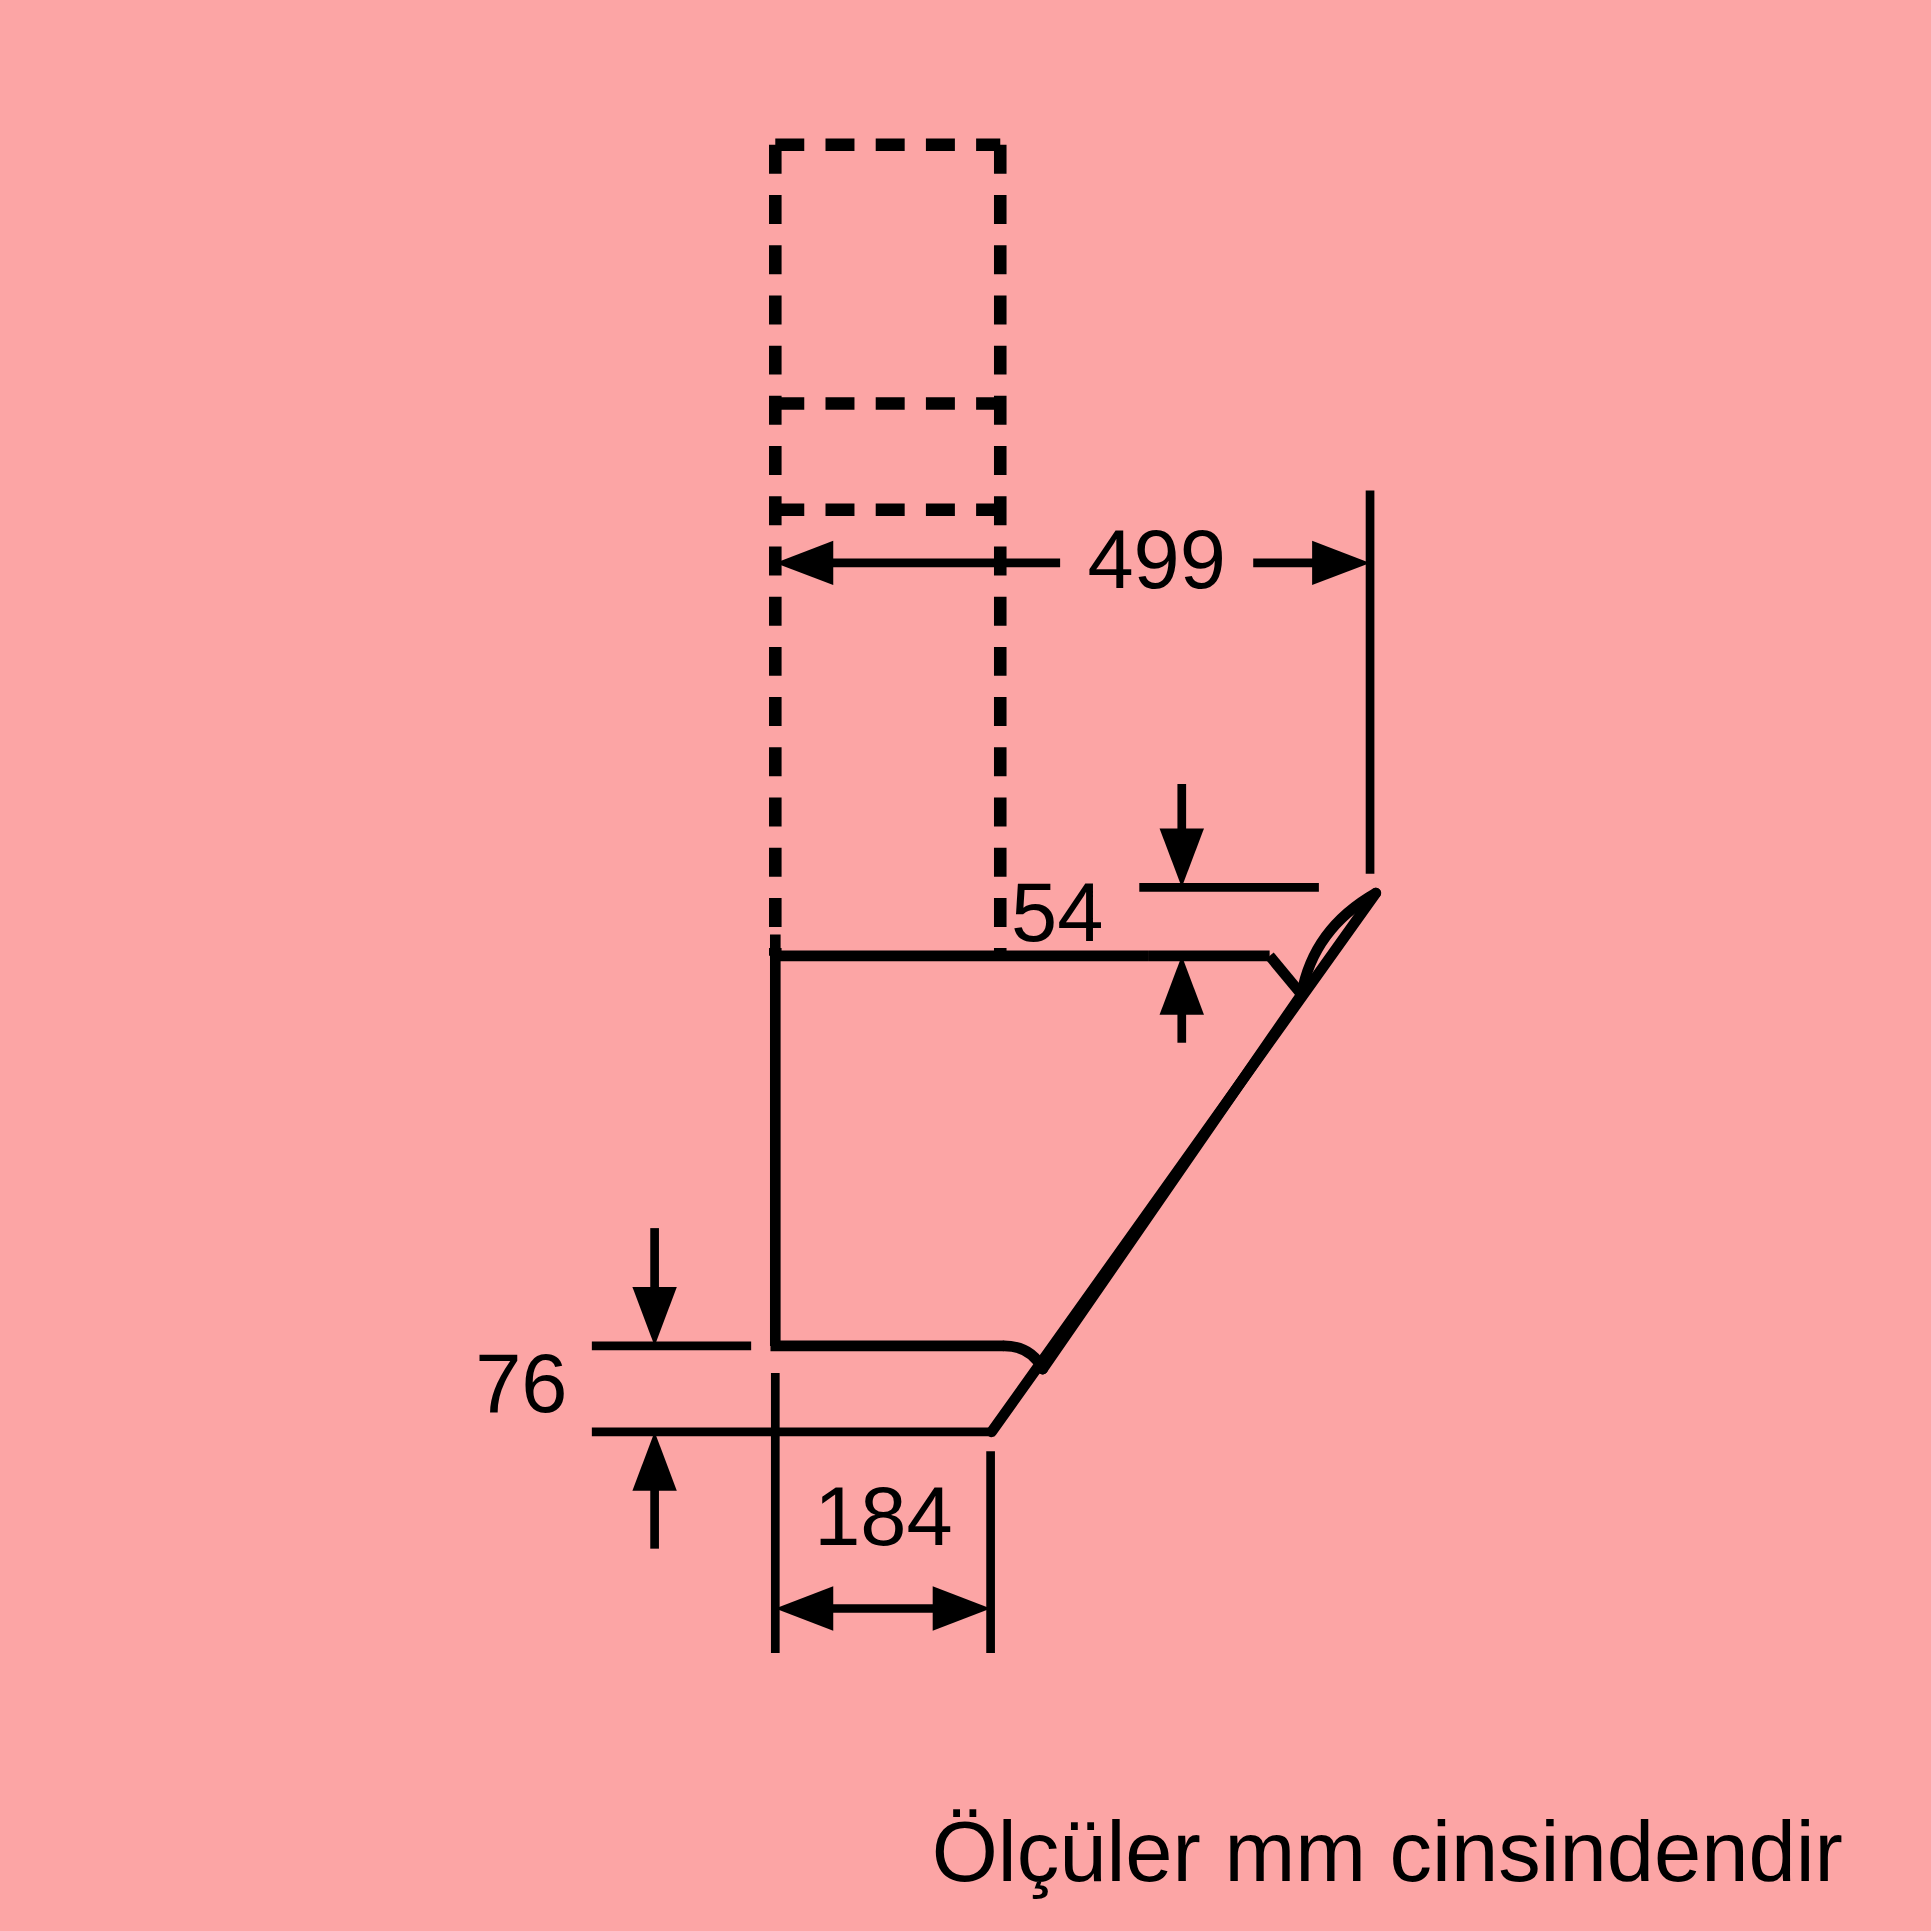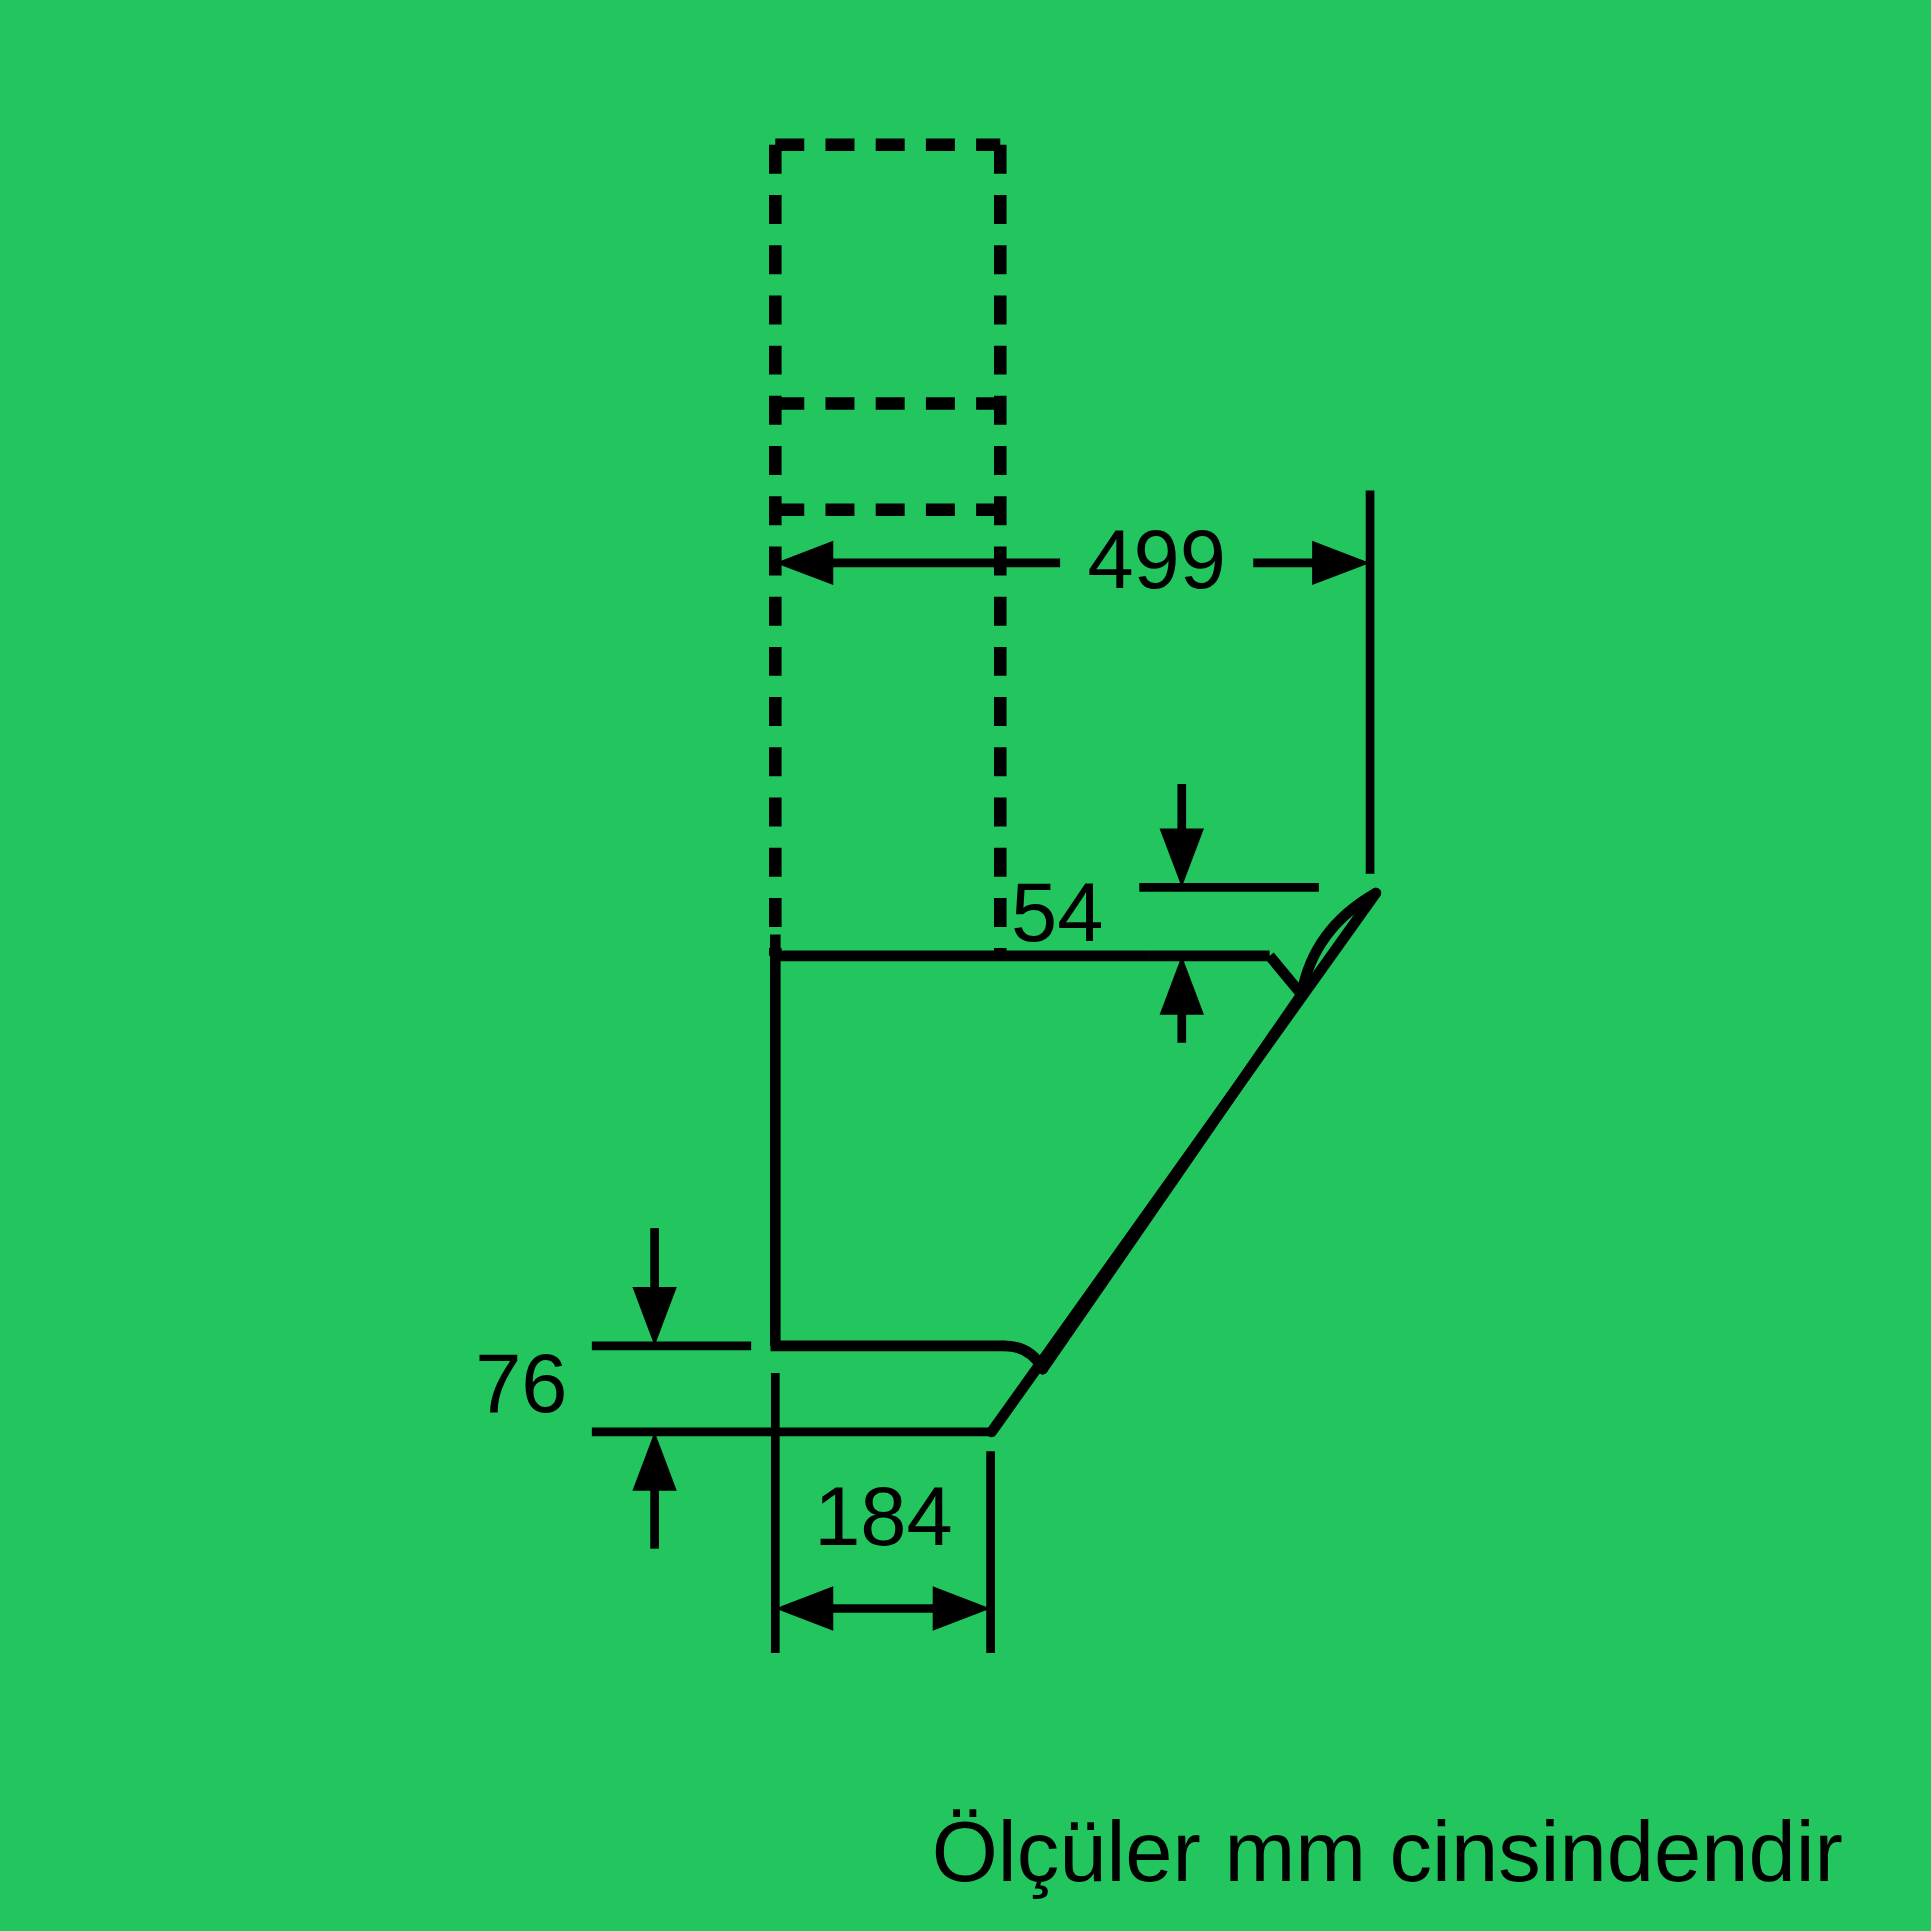--- a/index.html
+++ b/index.html
@@ -10,21 +10,21 @@
   body {
     width: 1931px;
     height: 1931px;
     font-family: "Liberation Sans", sans-serif;
     overflow: hidden;
   }
   #drawing-root {
     position: relative;
     width: 1931px;
     height: 1931px;
-    background: #22c55e;
+    background: #fca5a5;
   }
   svg.technical-drawing {
     display: block;
     width: 1931px;
     height: 1931px;
   }
   .dim-text {
     font-family: "Liberation Sans", sans-serif;
     font-size: 86px;
     fill: #000000;

